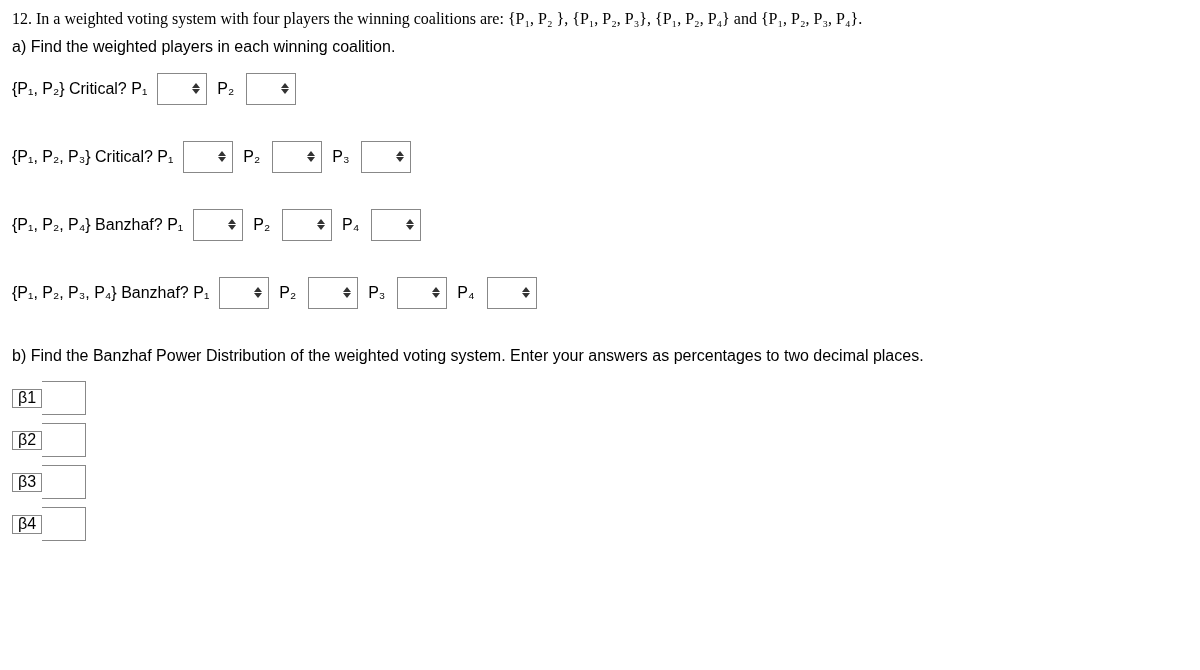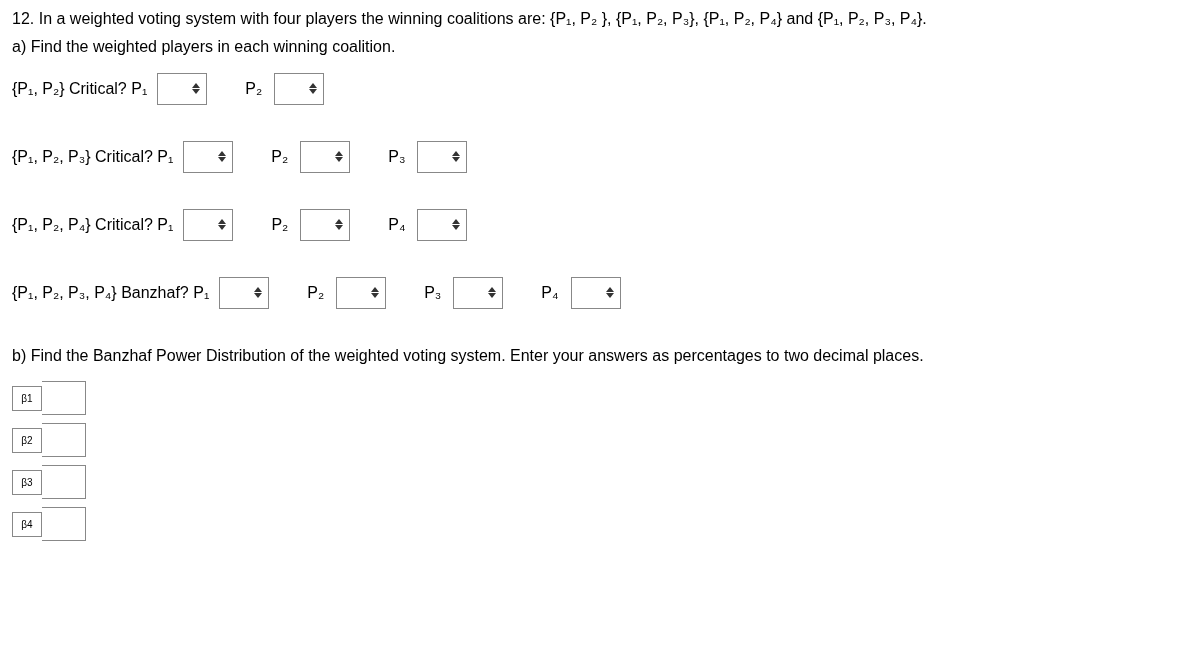--- a/index.html
+++ b/index.html
@@ -9,20 +9,21 @@
       font-family: Arial, sans-serif;
       font-size: 16px;
       color: #000;
       margin: 0;
       padding: 8px 12px;
       background: #fff;
     }
     .problem-text {
       margin-bottom: 6px;
       line-height: 1.4;
+      font-family: Liberation Serif, serif;
     }
     .part-text {
       margin-bottom: 14px;
       line-height: 1.4;
     }
     .row {
       display: flex;
       align-items: center;
       gap: 10px;
       margin-bottom: 36px;
@@ -66,40 +67,39 @@
       margin-bottom: 14px;
       line-height: 1.4;
     }
     .beta-row {
       display: flex;
       align-items: center;
       margin-bottom: 8px;
     }
     .beta-label {
       border: 1px solid #888;
-      height: 25px;
+      height: 19px;
       width: 30px;
       display: flex;
       align-items: center;
       justify-content: center;
-      font-size: 10px;
+      font-size: 16px;
     }
     .beta-input {
       border: 1px solid #888;
       border-left: none;
       height: 34px;
       width: 44px;
       display: flex;
       align-items: center;
       padding-left: 4px;
     }
     .p-label {
       display: inline-block;
       margin-right: 2px;
-      margin-left: 28px;
     }
   </style>
 </head>
 <body>
 
 <div class="problem-text">12. In a weighted voting system with four players the winning coalitions are:  {P₁, P₂ }, {P₁, P₂, P₃}, {P₁, P₂, P₄} and {P₁, P₂, P₃, P₄}.</div>
 
 <div class="part-text">a) Find the weighted players in each winning coalition.</div>
 
 <div class="row">
@@ -137,21 +137,21 @@
   <span class="p-label">P₃</span>
   <div class="selectlike">
     <span class="updown">
         <span class="tri up"></span>
         <span class="tri down"></span>
       </span>
   </div>
 </div>
 
 <div class="row">
-  <span class="row-label">{P₁, P₂, P₄} Critical?  P₁</span>
+  <span class="row-label">{P₁, P₂, P₄} Banzhaf?  P₁</span>
   <div class="selectlike">
     <span class="updown">
         <span class="tri up"></span>
         <span class="tri down"></span>
       </span>
   </div>
   <span class="p-label">P₂</span>
   <div class="selectlike">
     <span class="updown">
         <span class="tri up"></span>

